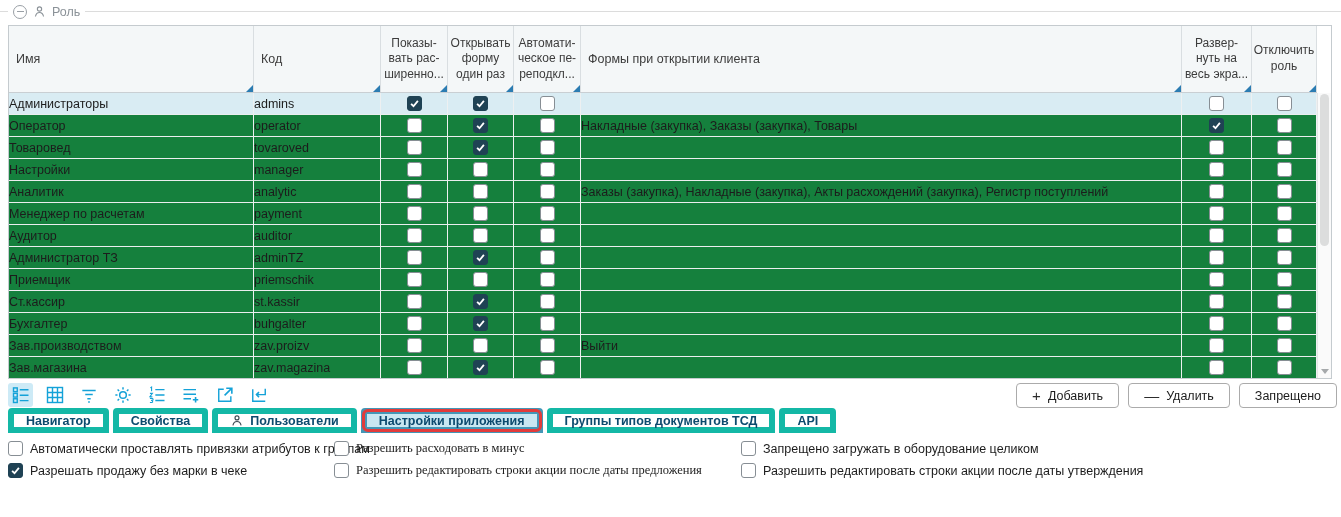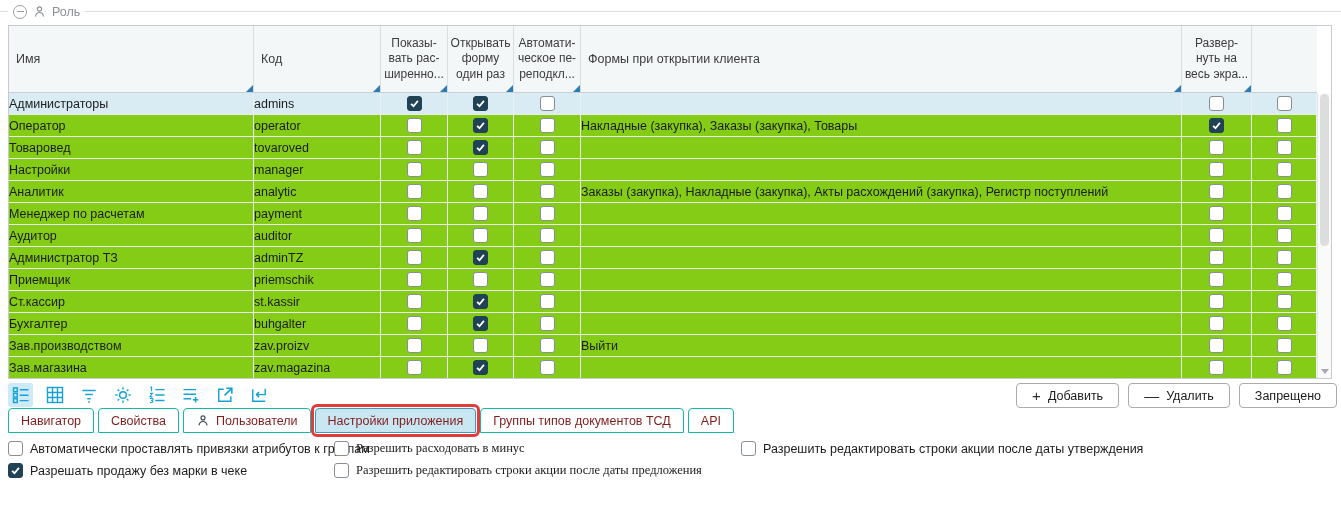--- a/index.html
+++ b/index.html
@@ -27,21 +27,21 @@
            background:#f4f7f8; border-bottom:1px solid #c9cfd3;
            display:grid; grid-template-columns:245px 127px 67px 66px 67px 1fr 70px 65px; }
   .hcell { position:relative; border-right:1px solid #d9dee1; color:#3c3c3c;
            display:flex; align-items:center; padding:2px 7px; overflow:hidden; }
   .hcell.center { justify-content:center; text-align:center; white-space:pre-line;
                   padding:2px 1px; font-size:12px; line-height:1.3; }
   .hcell::after { content:''; position:absolute; right:0; bottom:0;
                   border-left:7px solid transparent; border-bottom:7px solid #2b7cb2; }
   .tbody { position:absolute; left:0; top:67px; right:14px; bottom:0; overflow:hidden; }
   .trow { display:grid; grid-template-columns:245px 127px 67px 66px 67px 1fr 70px 65px;
-          height:22px; border-bottom:1px solid #ebeeef; background:#84cc16; }
+          height:22px; border-bottom:1px solid #ebeeef; background:#15803d; }
   .trow.selected { background:#d9ecf3; }
   .cell { display:flex; align-items:center; padding:0 0; border-right:1px solid #edf0f1;
           overflow:hidden; white-space:nowrap; }
   .ccell { display:flex; align-items:center; justify-content:center; border-right:1px solid #edf0f1; }
 
   .checkbox { width:15px; height:15px; border:1px solid #878e94; border-radius:3px;
               background:#fff; display:inline-flex; align-items:center; justify-content:center; flex:none; }
   .checkbox svg { display:none; }
   .checkbox.checked { background:#1f4254; border-color:#1f4254; }
   .checkbox.checked svg { display:block; }
@@ -65,22 +65,22 @@
 
   .actions { position:absolute; top:383px; right:4px; display:flex; gap:9px; }
   .btn { height:25px; min-width:90px; padding:0 15px; background:#fff;
          border:1px solid #ababab; border-radius:4px; color:#1c1c1c;
          display:flex; align-items:center; justify-content:center; gap:7px; font-size:12.5px; }
   .btn .glyph { font-size:15px; line-height:1; color:#2c2c2c; }
 
   
   .tabs { position:absolute; left:8px; top:408px; display:flex; gap:4px; align-items:flex-end; }
   .tab { position:relative; height:25px; padding:0 12px; background:#fff;
-         border:1px solid #14b8a6; border-radius:4px 4px 0 0;
-         display:flex; align-items:center; gap:6px; color:#7f1d1d; }
+         border:6px solid #14b8a6; border-radius:4px 4px 0 0;
+         display:flex; align-items:center; gap:6px; color:#0c4a6e;font-weight:bold; }
   .tab.active { background:#c9e7f2; border-color:#4496b6; z-index:2;justify-content:center; }
   .tab.active::before { content:''; position:absolute; inset:-5px; border:3px solid #e23b3b;
                         border-radius:6px; pointer-events:none; }
   .tab svg { display:block; }
 
   
   .scol { position:absolute; top:441px; display:flex; flex-direction:column; gap:7px; }
   .scol1 { left:8px; } .scol2 { left:334px;font-family:Liberation Serif, serif; } .scol3 { left:741px; }
   .sitem { display:flex; align-items:center; gap:7px; height:15px; white-space:nowrap; }
 </style>
@@ -108,20 +108,22 @@
       <div class="hcell center">Открывать
 форму
 один раз</div>
       <div class="hcell center">Автомати-
 ческое пе-
 реподкл...</div>
       <div class="hcell">Формы при открытии клиента</div>
       <div class="hcell center">Развер-
 нуть на
 весь экра...</div>
+      <div class="hcell center">Отключить
+роль</div>
     </div>
   <div class="tbody">
       <div class="trow selected">
         <div class="cell">Администраторы</div>
         <div class="cell">admins</div>
         <div class="ccell">
           <span class="checkbox checked">
             <svg width="11" height="11" viewBox="0 0 12 12">
               <path d="M2.3 6.4 L4.9 9 L9.7 3.2" stroke="#fff" stroke-width="2" fill="none"></path>
             </svg>
@@ -533,15 +535,19 @@
       <span class="setting-label">Разрешить расходовать в минус</span>
     </div>
     <div class="sitem">
       <span class="checkbox"></span>
       <span class="setting-label">Разрешить редактировать строки акции после даты предложения</span>
     </div>
   </div>
 <div class="scol scol3">
     <div class="sitem">
       <span class="checkbox"></span>
+      <span class="setting-label">Запрещено загружать в оборудование целиком</span>
+    </div>
+    <div class="sitem">
+      <span class="checkbox"></span>
       <span class="setting-label">Разрешить редактировать строки акции после даты утверждения</span>
     </div>
   </div>
 
 </body></html>

